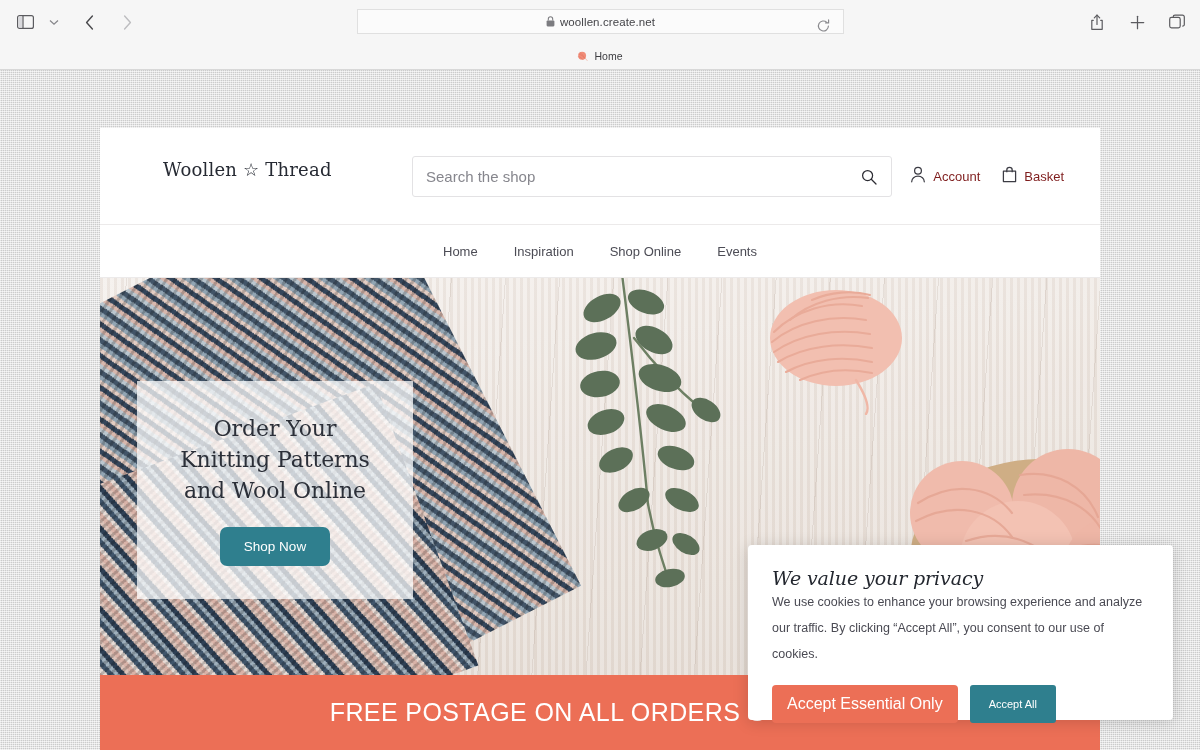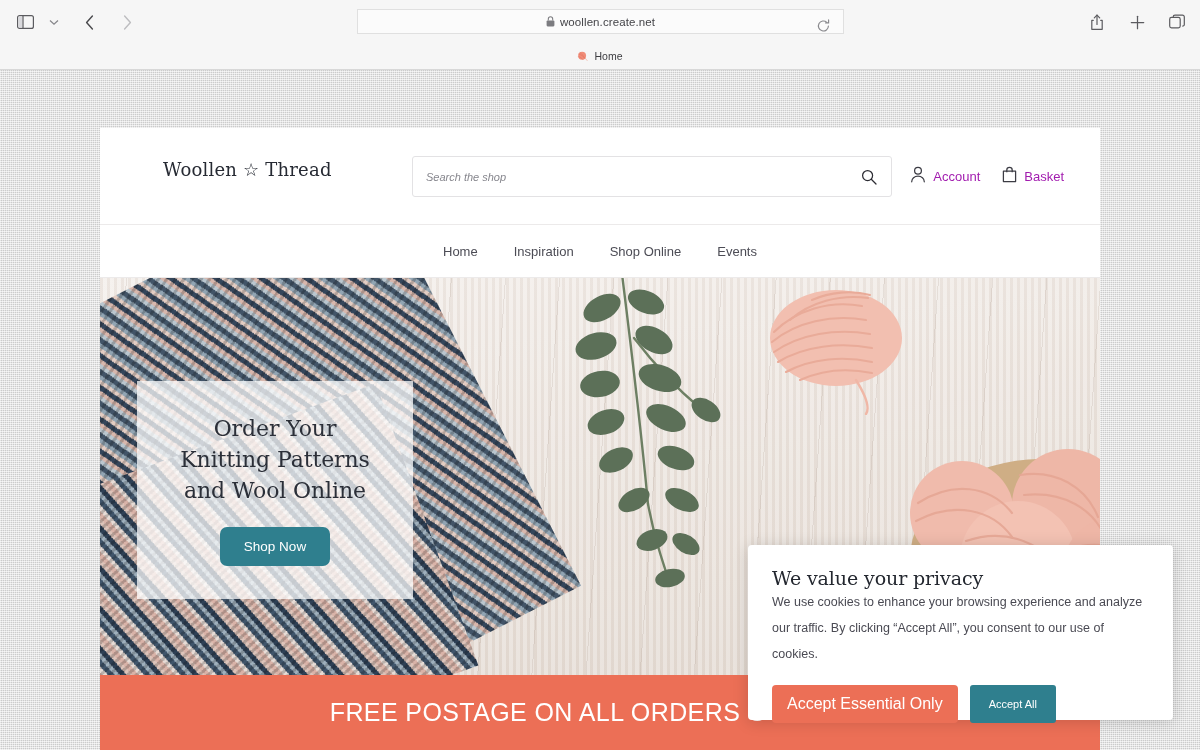--- a/index.html
+++ b/index.html
@@ -75,34 +75,34 @@
     margin-left:25px;
   }
   #search-wrap {
     position:absolute; left:312px; top:28px; width:480px; height:41px;
     border:1px solid #e3e2e4; border-radius:3px; background:#fff;
     display:flex; align-items:center;
   }
   #search-input {
     border:none; outline:none; background:transparent;
     font-family:"Liberation Sans", sans-serif;
-    font-size:11px; color:#3b82f6;
-    padding-left:13px; width:420px; height:39px;font-style:italic;
+    font-size:15px; color:#3b82f6;
+    padding-left:13px; width:420px; height:39px;
   }
   #search-input::placeholder { color:#86868d; }
   #search-submit {
     position:absolute; right:12px; top:10px; width:20px; height:20px;
     display:flex; align-items:center; justify-content:center; color:#2c2c33;
     background:none; border:none; cursor:pointer;
   }
   #header-actions {
     position:absolute; right:36px; top:38px; display:flex; align-items:center; gap:22px;
   }
   .hdr-action { display:flex; align-items:center; gap:7px; cursor:pointer; }
-  .hdr-action-label { font-size:13px; color:#a21caf; }
+  .hdr-action-label { font-size:13px; color:#7f1d1d; }
 
   
   #site-nav {
     position:relative; height:53px; width:1000px;
     border-bottom:1px solid #eceaea;
     display:flex; align-items:center; justify-content:center; gap:0;
   }
   .nav-item {
     font-size:13px; color:#4c4c55; padding:0 18px; cursor:pointer; white-space:nowrap;
   }
@@ -191,21 +191,21 @@
 
   
   #cookie-banner {
     position:absolute; left:748px; top:545px; width:425px; height:175px;
     background:#ffffff; border-radius:4px;
     box-shadow:0 2px 16px rgba(0,0,0,.16);
     padding:22px 24px 0 24px;
   }
   #cookie-title {
     font-family:"DejaVu Serif", serif;
-    font-size:19px; color:#23272f; font-weight:400; letter-spacing:-.1px;
+    font-size:19px; color:#23272f; font-weight:400; letter-spacing:-.1px;font-style:italic;
   }
   #cookie-body {
     font-size:12.5px; line-height:26px; color:#4a4a53; width:380px;
   }
   #cookie-actions { margin-top:18px; display:flex; gap:12px; }
   #btn-essential {
     background:#ec6f56; color:#fff; border:none; border-radius:4px;
     padding:10px 15px; font-size:16px; cursor:pointer;
     font-family:"Liberation Sans", sans-serif;
   }

